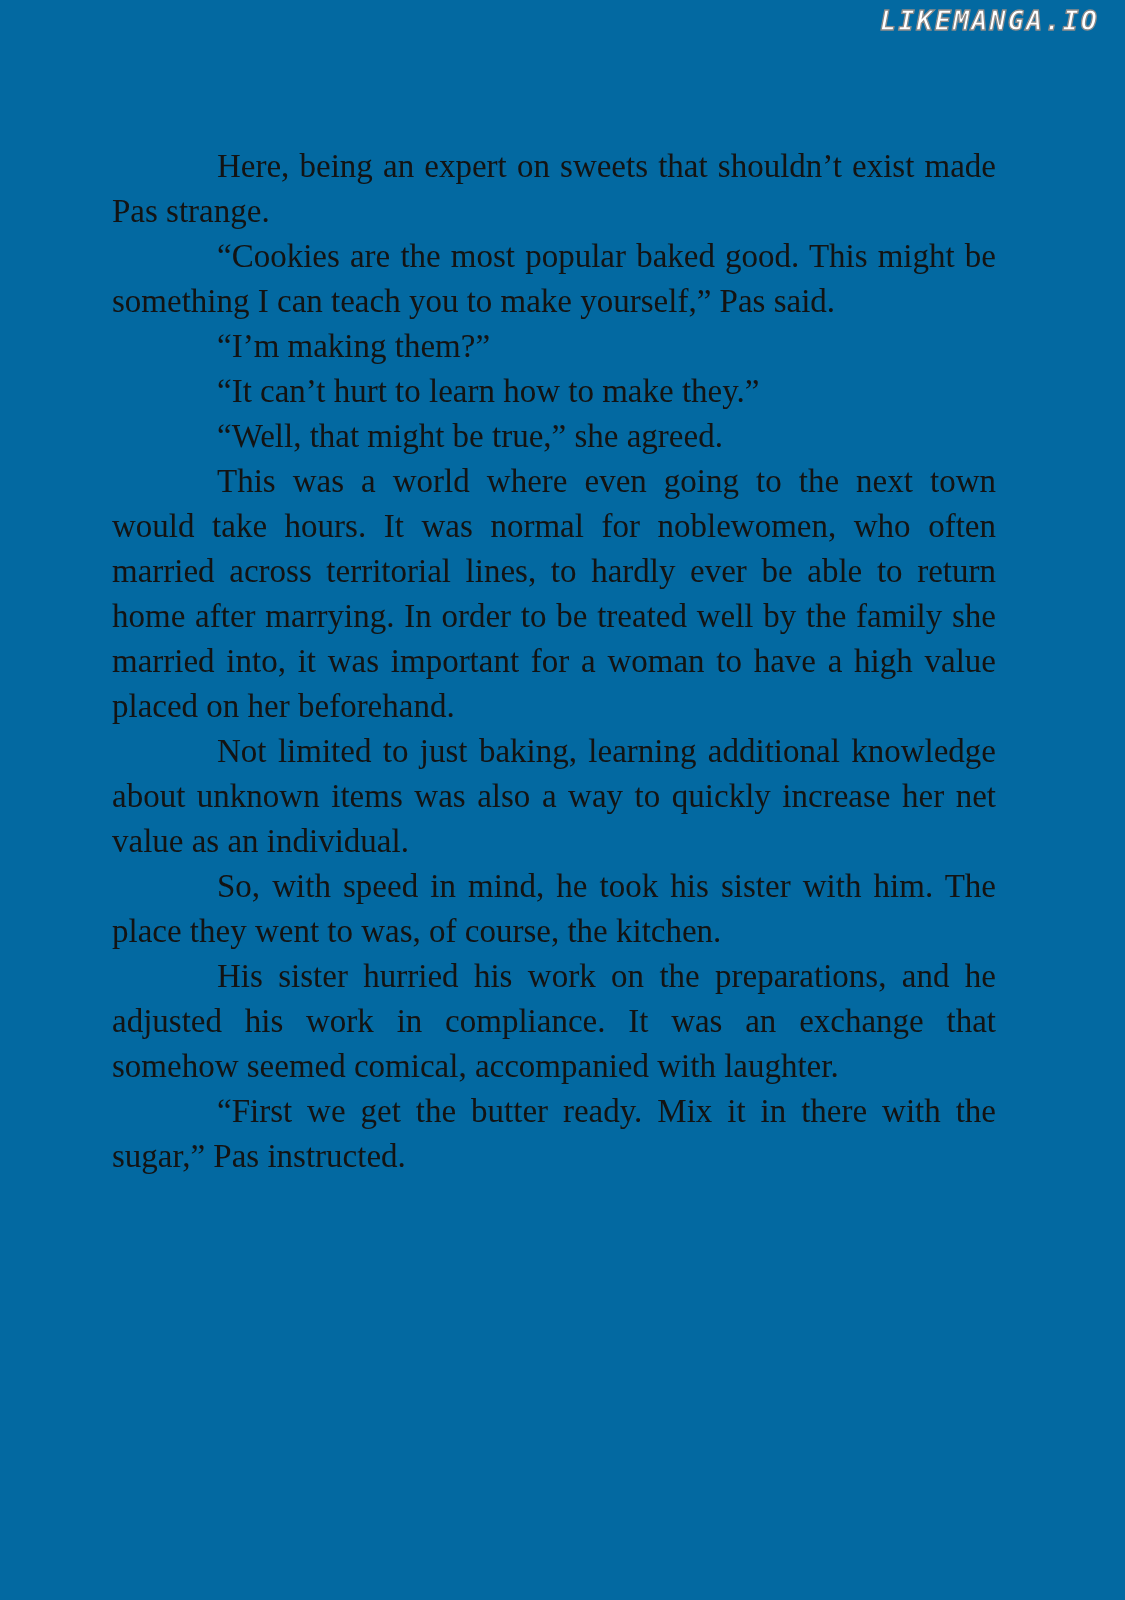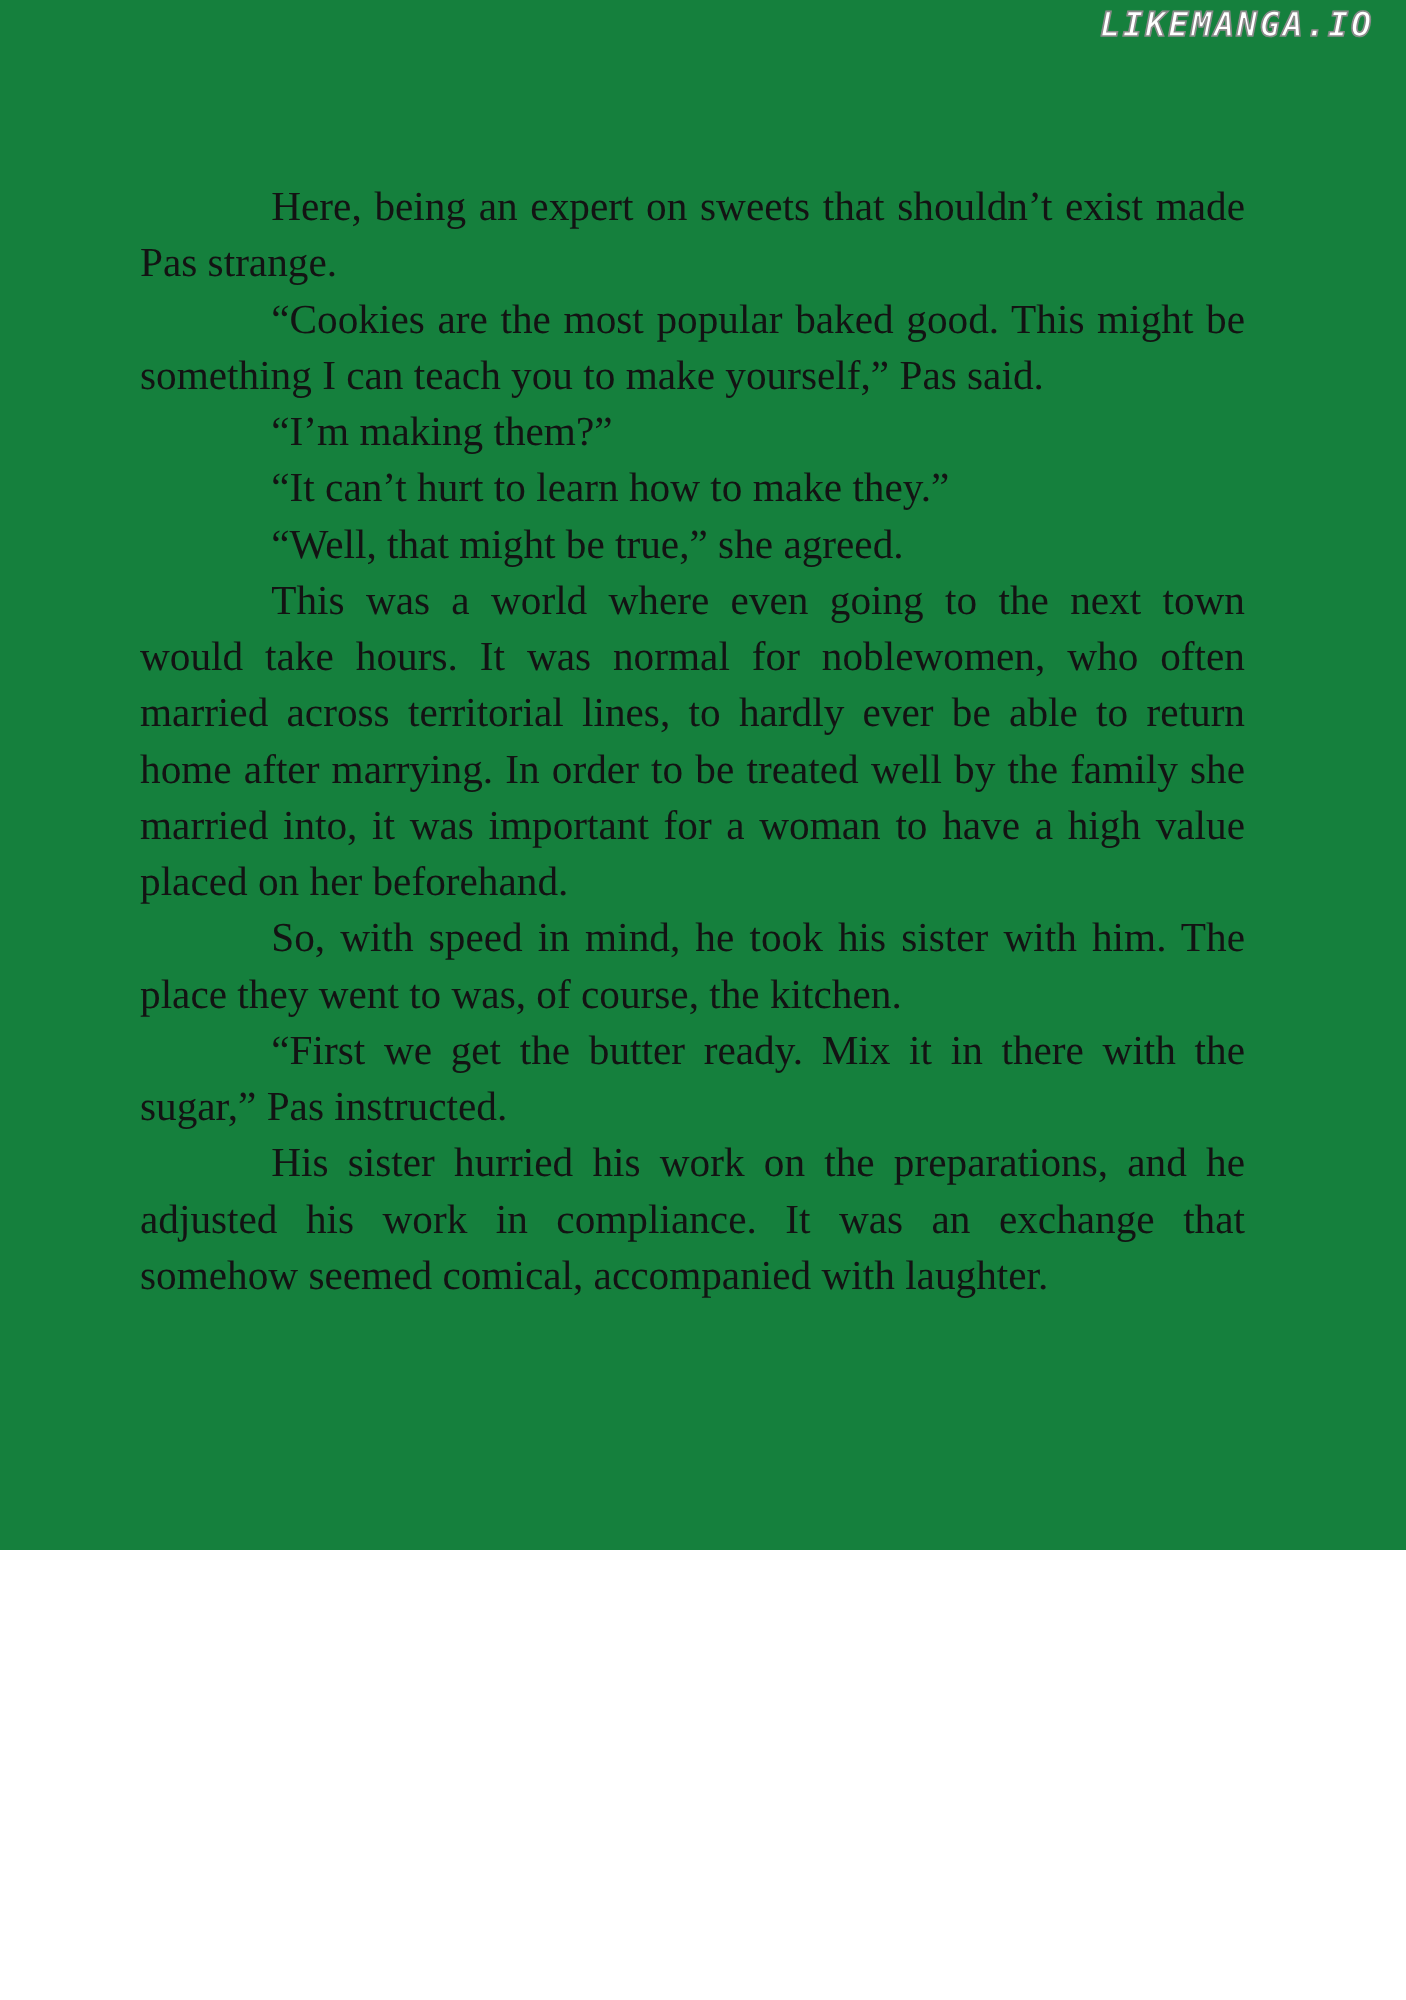--- a/index.html
+++ b/index.html
@@ -5,22 +5,22 @@
   * { margin: 0; padding: 0; box-sizing: border-box; }
   html, body {
     width: 1125px;
     height: 1600px;
     background: #ffffff;
     overflow: hidden;
   }
   .page {
     position: relative;
     width: 1125px;
-    height: 1240px;
-    background: #15803d;
+    height: 1600px;
+    background: #0369a1;
   }
   .watermark {
     position: absolute;
     top: 5px;
     right: 26px;
     font-family: "DejaVu Sans Mono", monospace;
     font-style: italic;
     font-weight: bold;
     font-size: 27px;
     letter-spacing: 2px;
@@ -53,17 +53,18 @@
 <div class="page">
   <span class="watermark">LIKEMANGA.IO</span>
 
   <div class="text-block">
     <p>Here, being an expert on sweets that shouldn’t exist made Pas strange.</p>
     <p>“Cookies are the most popular baked good. This might be something I can teach you to make yourself,” Pas said.</p>
     <p>“I’m making them?”</p>
     <p>“It can’t hurt to learn how to make they.”</p>
     <p>“Well, that might be true,” she agreed.</p>
     <p>This was a world where even going to the next town would take hours. It was normal for noblewomen, who of­ten married across territorial lines, to hardly ever be able to return home after marrying. In order to be treated well by the family she married into, it was important for a woman to have a high value placed on her beforehand.</p>
+    <p>Not limited to just baking, learning additional knowledge about unknown items was also a way to quickly increase her net value as an individual.</p>
     <p>So, with speed in mind, he took his sister with him. The place they went to was, of course, the kitchen.</p>
+    <p>His sister hurried his work on the preparations, and he adjusted his work in compliance. It was an exchange that somehow seemed comical, accompanied with laughter.</p>
     <p>“First we get the butter ready. Mix it in there with the sugar,” Pas instructed.</p>
-    <p>His sister hurried his work on the preparations, and he adjusted his work in compliance. It was an exchange that somehow seemed comical, accompanied with laughter.</p>
   </div>
 </div>
 
 </body></html>

